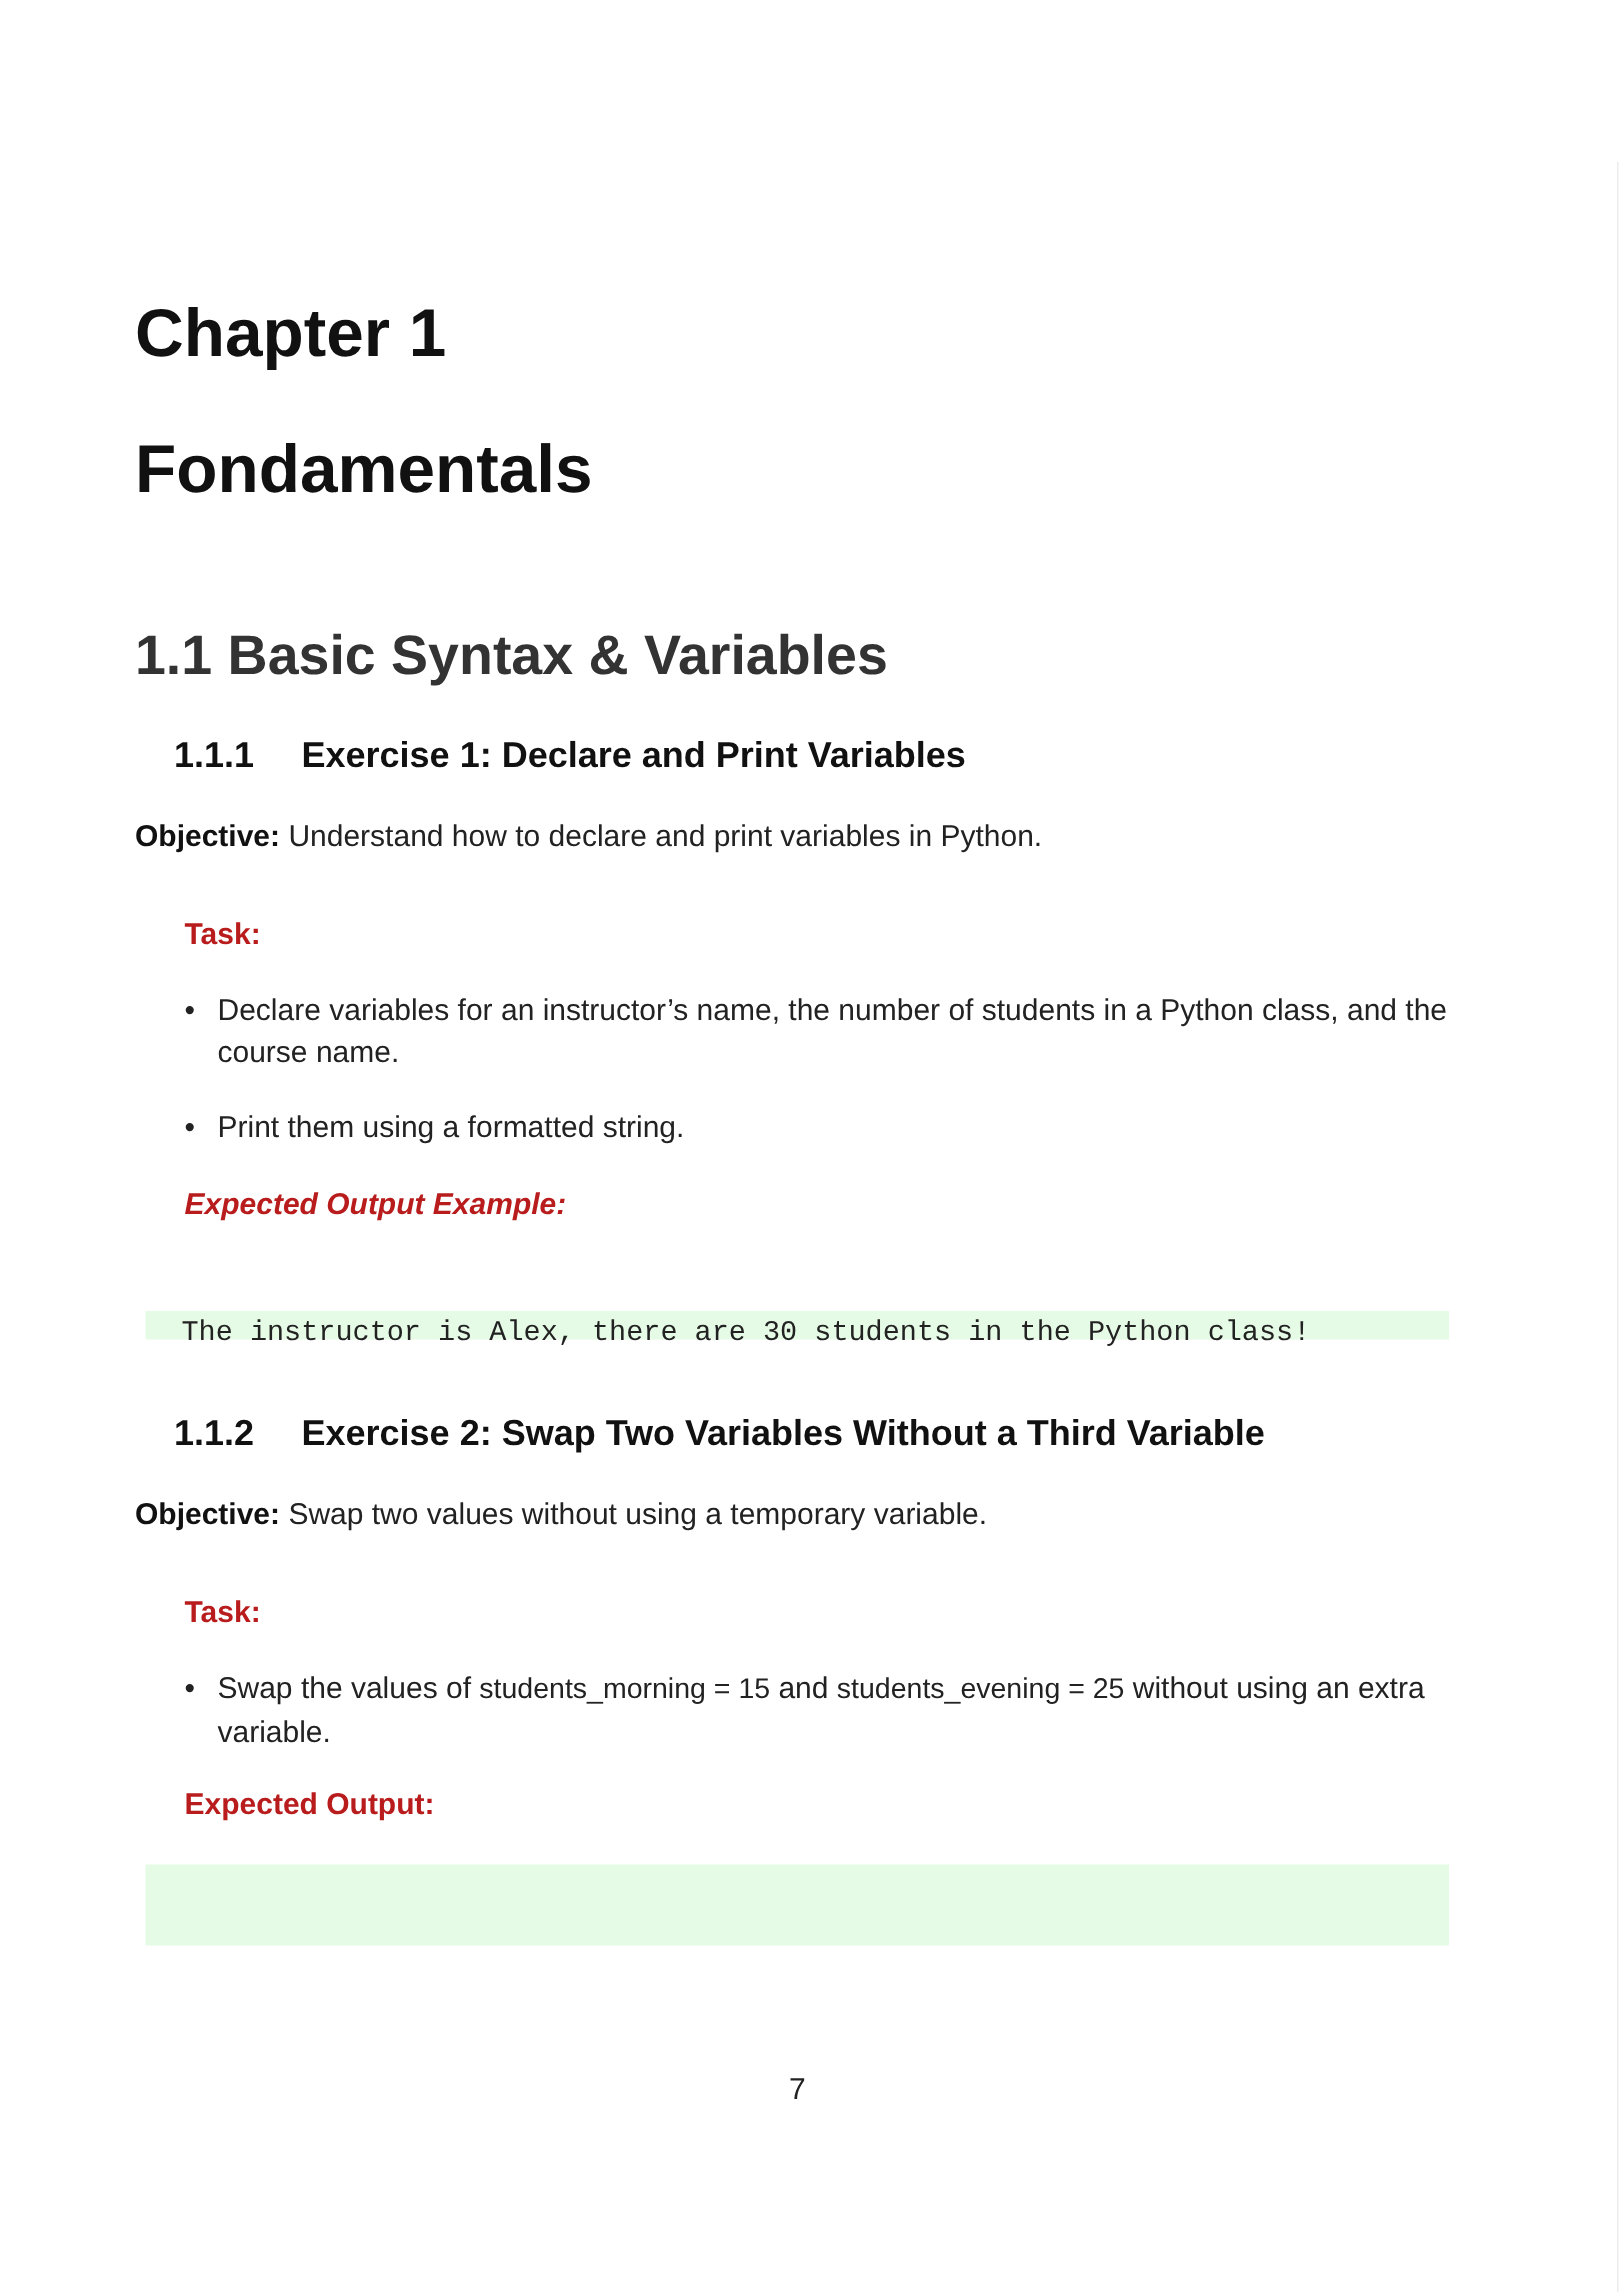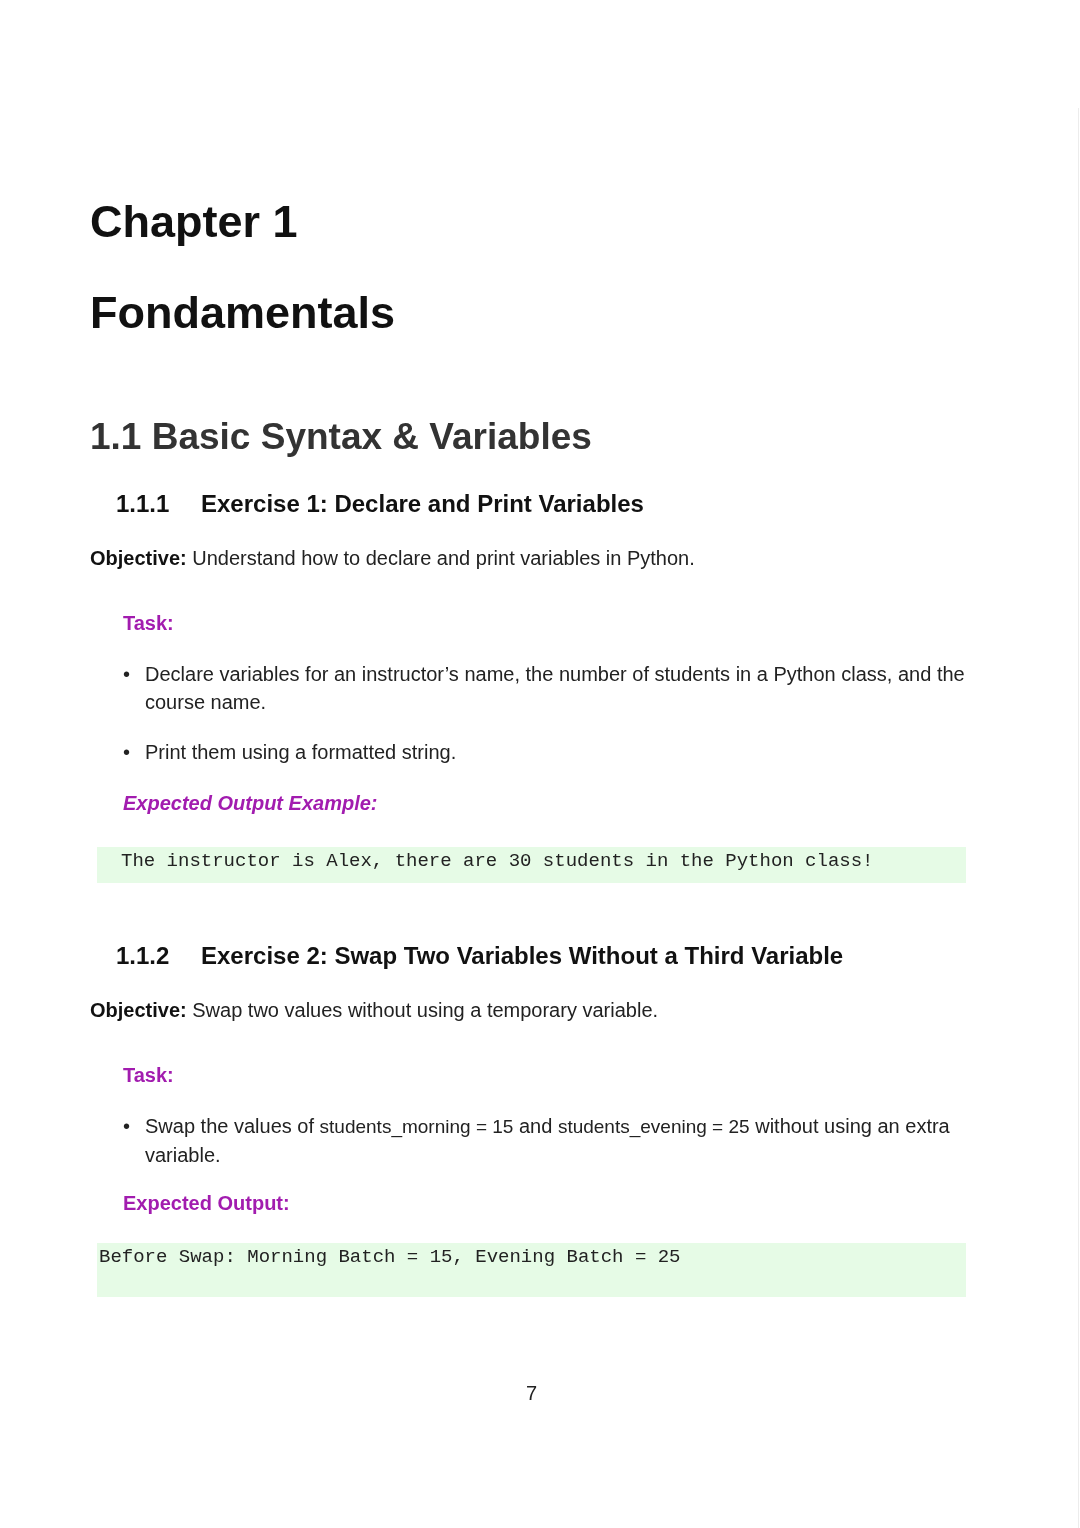--- a/index.html
+++ b/index.html
@@ -12,21 +12,21 @@
       background: #ececec;
     }
     .abs { position: absolute; white-space: nowrap; }
     .chapter-label { left: 90px; top: 196px; font-size: 45px; font-weight: bold; color: #111; }
     .chapter-title { left: 90px; top: 287px; font-size: 45px; font-weight: bold; color: #111; }
     .section-title { left: 90px; top: 416px; font-size: 37px; font-weight: bold; color: #333; }
     .subsection { left: 90px; font-size: 24px; font-weight: bold; color: #111; margin-left: 26px; }
     .subsection .num { display: inline-block; width: 85px; }
     .objective { left: 90px; font-size: 20px; color: #222; }
     .objective b { color: #111; }
-    .label { left: 123px; font-size: 20px; font-weight: bold; color: #a21caf; }
+    .label { left: 123px; font-size: 20px; font-weight: bold; color: #b91c1c; }
     .bullet { left: 123px; width: 860px; font-size: 20px; color: #222; line-height: 28px; white-space: normal; }
     .bullet .dot { position: absolute; left: 0; top: 0; }
     .bullet .txt { display: block; margin-left: 22px; }
     .code-block {
       position: absolute; left: 97px; width: 869px; background: #e6fbe6;
       font-family: "Liberation Mono", monospace; font-size: 19px; color: #222;
       padding: 0 0 0 2px; box-sizing: border-box; line-height: 26px;
     }
     .code-line { display: block; white-space: pre; }
     .inline-code { font-family: Liberation Sans, sans-serif; font-size: 19px; }
@@ -58,21 +58,21 @@
   <span class="txt">Declare variables for an instructor’s name, the number of students in a Python class, and the course name.</span>
 </div>
 
 <div class="abs bullet" style="top:738px;">
   <span class="dot">•</span>
   <span class="txt">Print them using a formatted string.</span>
 </div>
 
 <div class="abs label" style="top:792px;font-style:italic;">Expected Output Example:</div>
 
-<div class="code-block" style="top:847px; height:36px; padding-top:1px;padding-left:24px;">
+<div class="code-block" style="top:874px; height:19px; padding-top:1px;padding-left:24px;">
   <span class="code-line">The instructor is Alex, there are 30 students in the Python class!</span>
 </div>
 
 <div class="abs subsection" style="top:942px;">
   <span class="num">1.1.2</span><span>Exercise 2: Swap Two Variables Without a Third Variable</span>
 </div>
 
 <div class="abs objective" style="top:999px;">
   <b>Objective:</b>
   <span>Swap two values without using a temporary variable.</span>
@@ -81,16 +81,15 @@
 <div class="abs label" style="top:1064px;">Task:</div>
 
 <div class="abs bullet" style="top:1112px;">
   <span class="dot">•</span>
   <span class="txt"><span>Swap the values of </span><span class="inline-code">students_morning = 15</span><span> and </span><span class="inline-code">students_evening = 25</span><span> without using an extra variable.</span></span>
 </div>
 
 <div class="abs label" style="top:1192px;">Expected Output:</div>
 
 <div class="code-block" style="top:1243px; height:54px; padding-top:1px;">
-  <span class="code-line">Before Swap: Morning Batch = 15, Evening Batch = 25</span>
 </div>
 
 <div class="abs page-num">7</div>
 
 </body></html>

